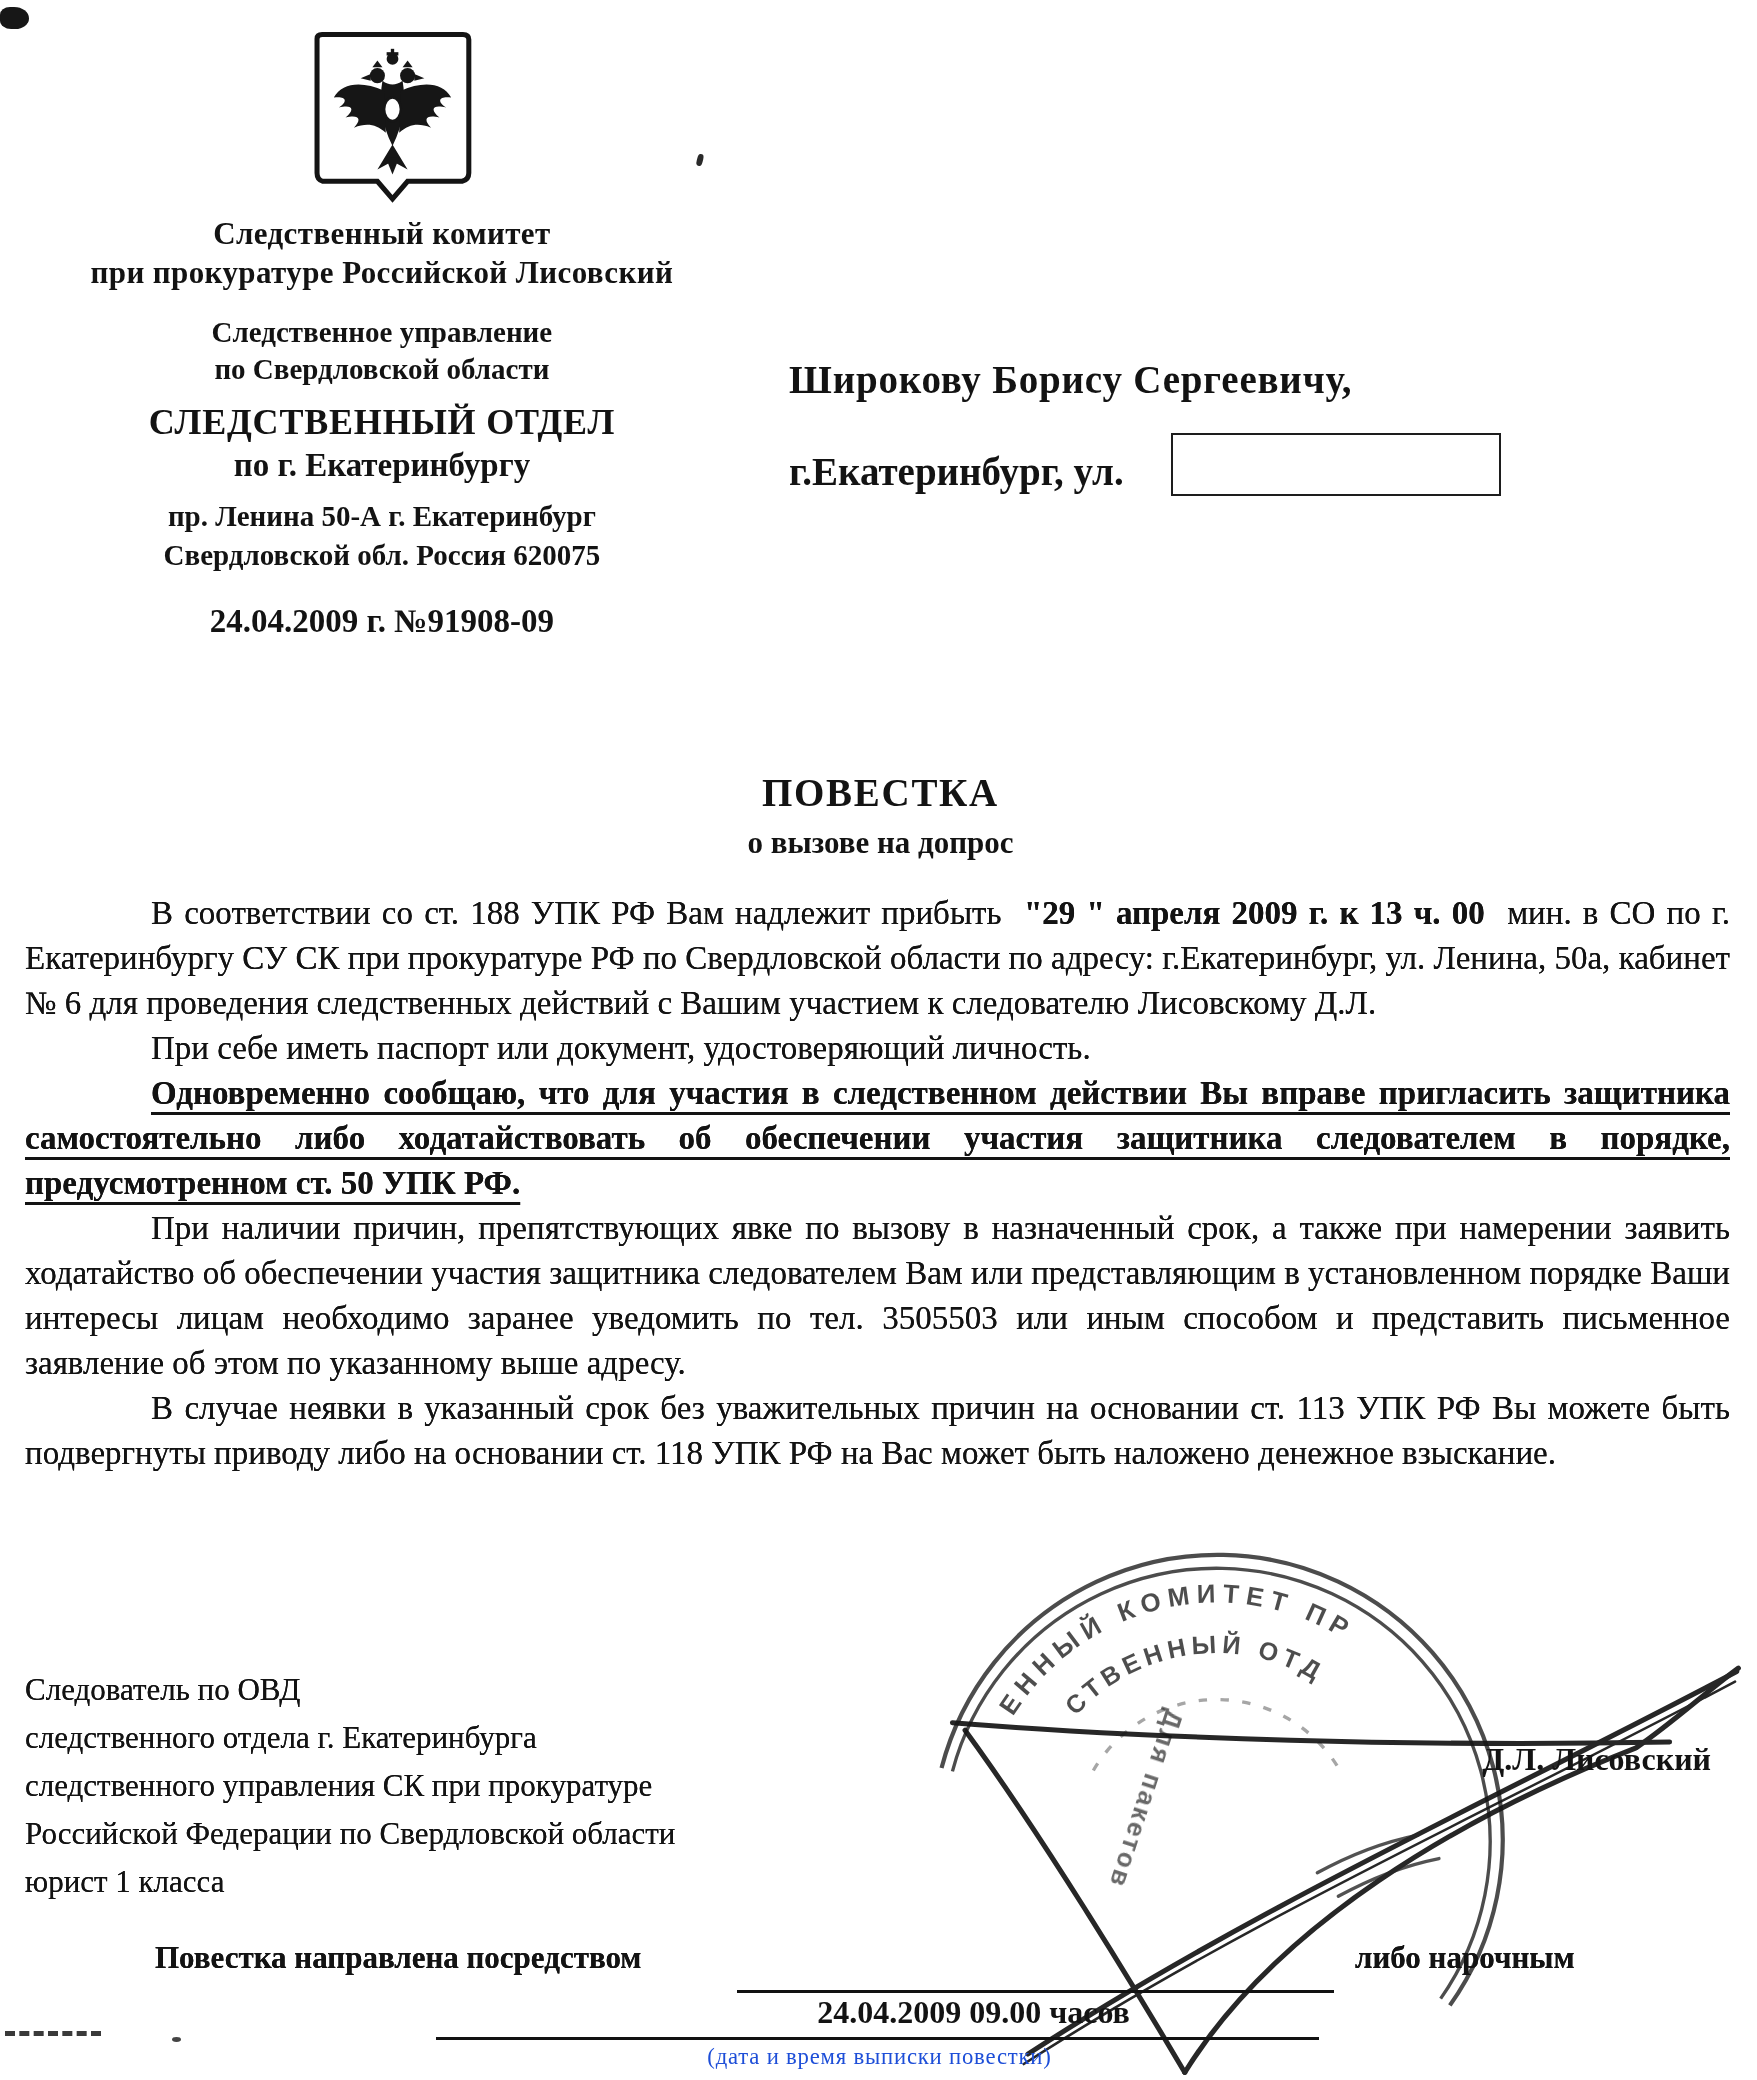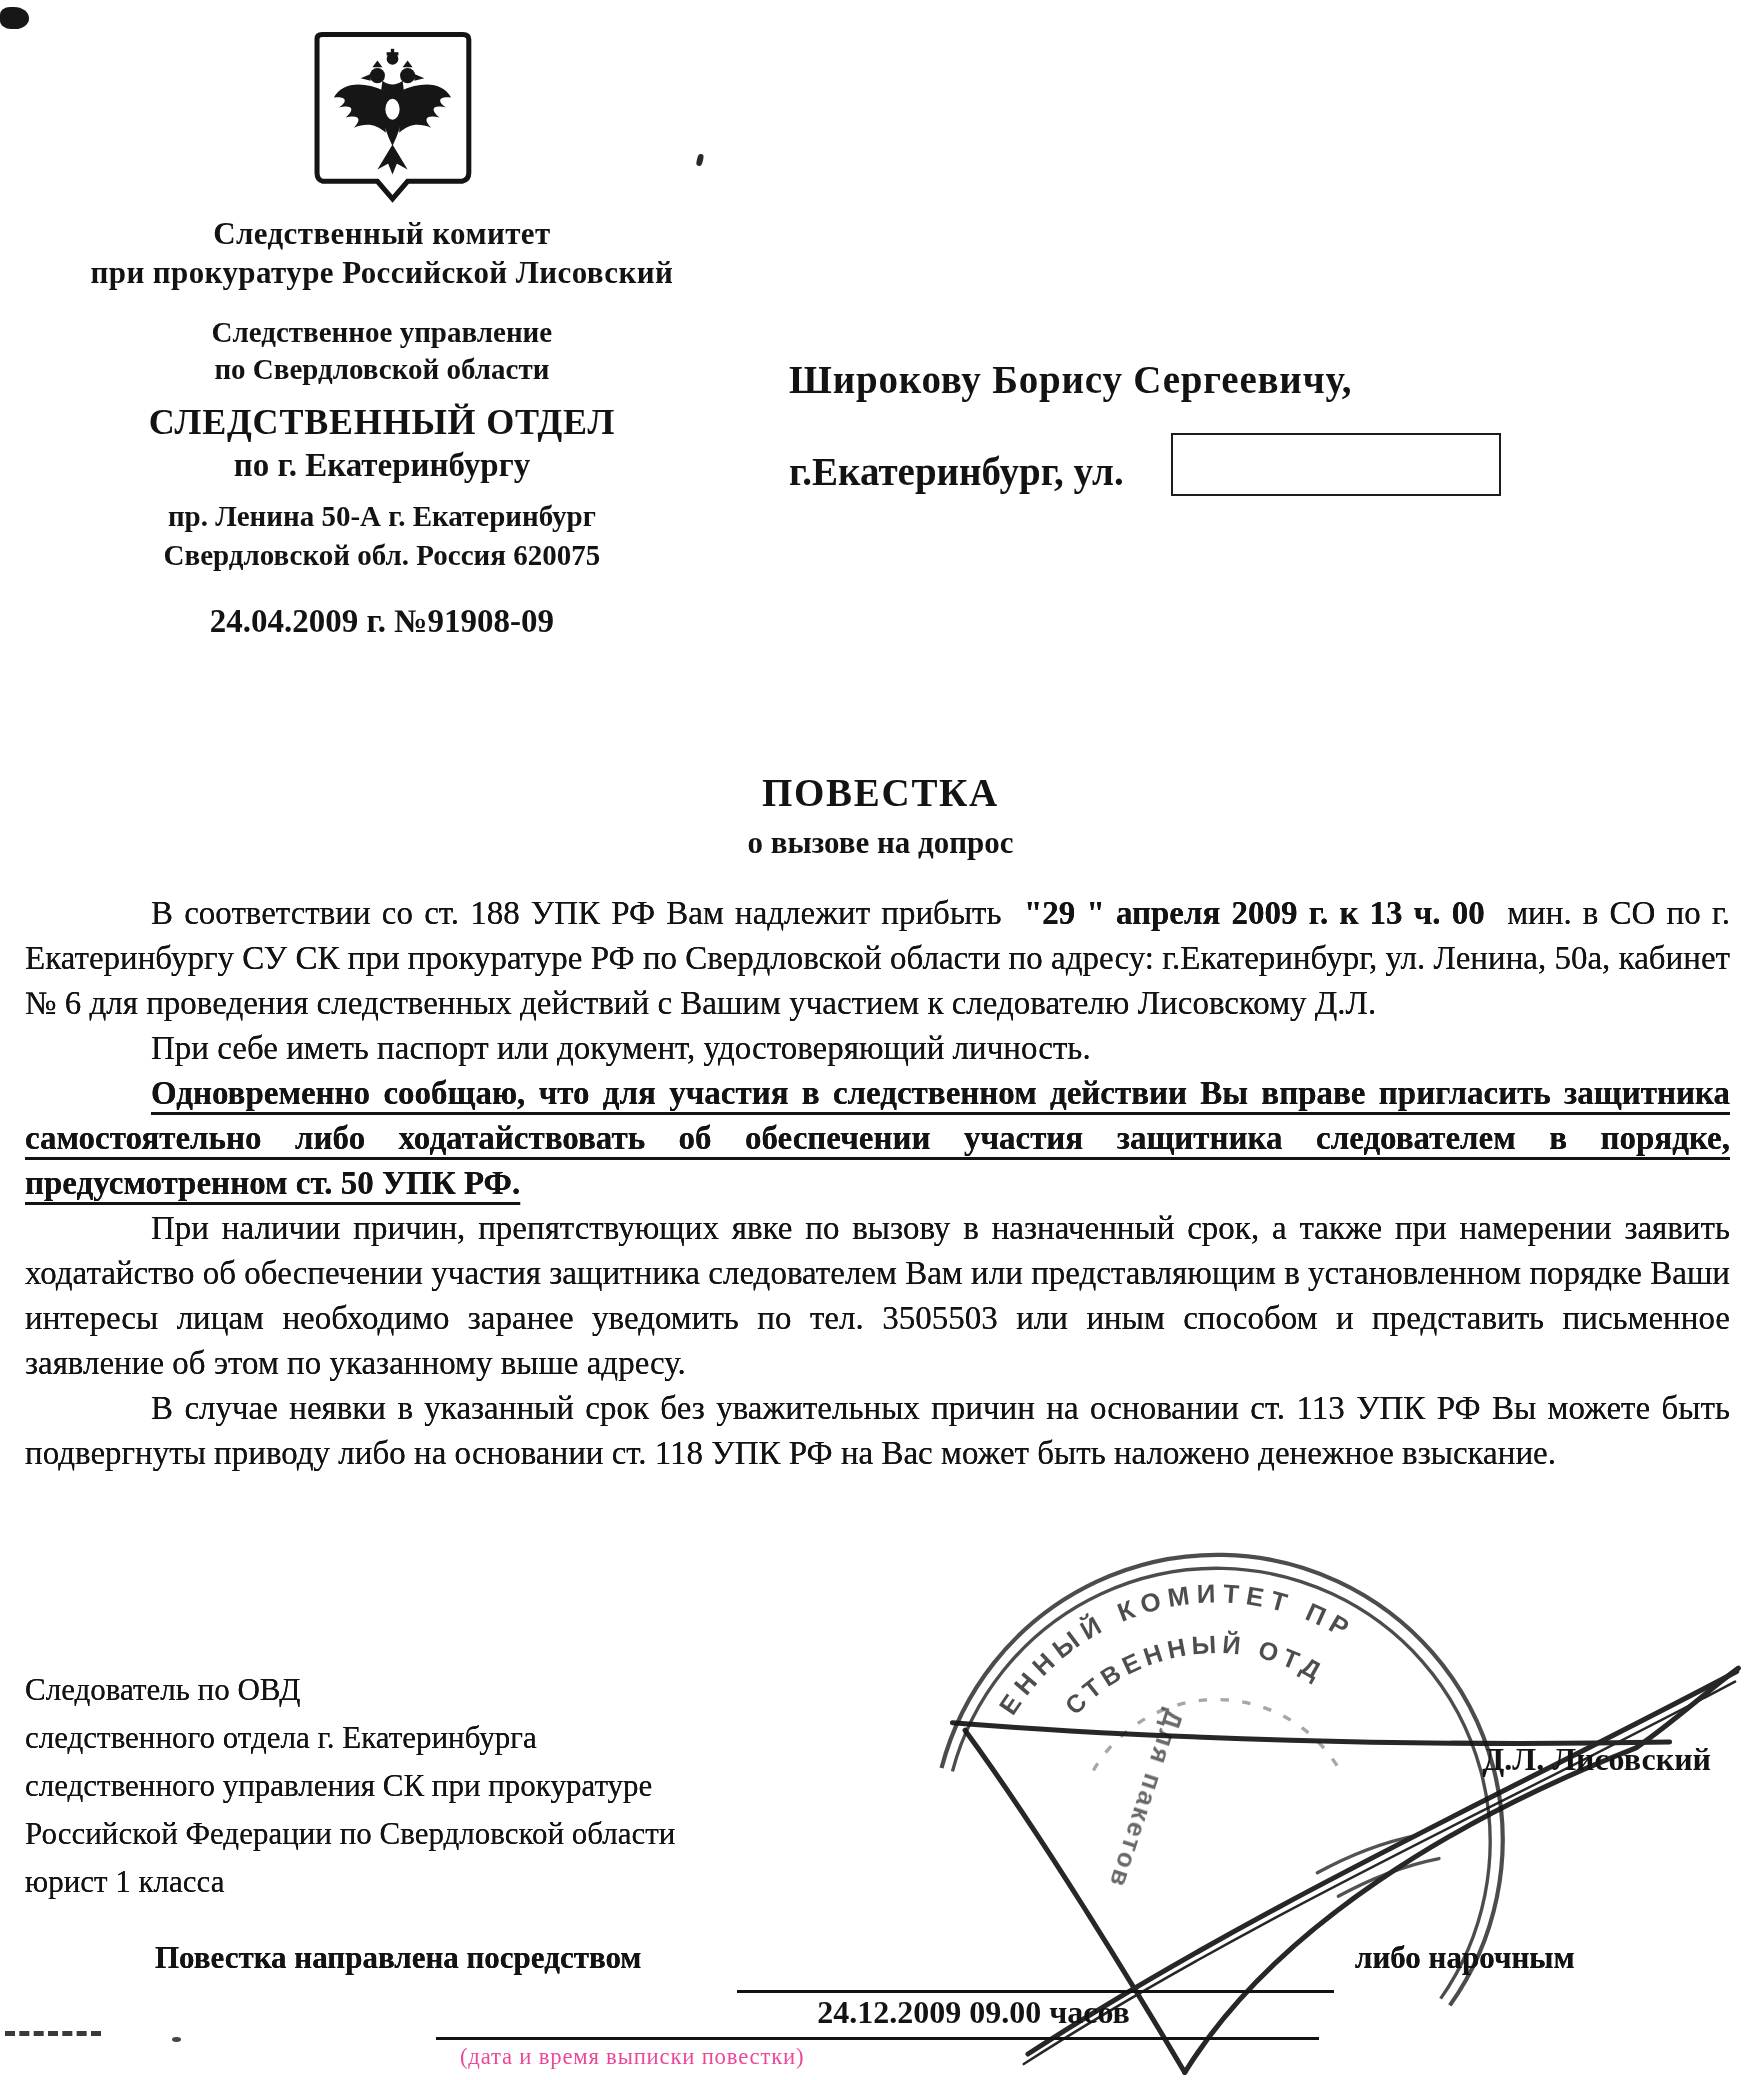--- a/index.html
+++ b/index.html
@@ -35,21 +35,21 @@
   .b{font-weight:bold;}
   
   .sig-block{left:25px;top:1666px;width:923px;font-size:31px;line-height:48px;text-shadow:0 0 0.5px #131313;}
   .sig-name{left:1426px;top:1741px;width:285px;text-align:right;font-size:32px;font-weight:600;}
   
   .f-sent{left:155px;top:1940px;font-size:31px;font-weight:bold;text-shadow:0 0 0.4px #131313;}
   .f-suffix{left:1355px;top:1940px;font-size:31px;font-weight:bold;text-shadow:0 0 0.4px #131313;}
   .f-line1{left:737px;top:1990px;width:597px;height:3.4px;background:#121212;}
   .f-date{left:554px;top:1994px;width:839px;text-align:center;font-size:32px;font-weight:bold;}
   .f-line2{left:436px;top:2037px;width:883px;height:3.4px;background:#121212;}
-  .f-caption{left:460px;top:2044px;width:839px;text-align:left;font-size:22.7px;color:#ec4899;filter:blur(0.7px);letter-spacing:0.8px;}
+  .f-caption{left:460px;top:2044px;width:839px;text-align:center;font-size:22.7px;color:#1d4ed8;filter:blur(0.7px);letter-spacing:0.8px;}
   
   .art{background:#171717;}
   .a1{left:0;top:6.7px;width:28.5px;height:22px;border-radius:40% 60% 55% 45%;}
   .a2{left:697px;top:154px;width:5.9px;height:11.7px;border-radius:40%;transform:rotate(14deg);background:#2a2a2a;}
   .a3{left:5px;top:2031px;width:96px;height:0;border-top:5.9px dashed #3a3a3a;background:none;}
   .a4{left:172px;top:2037px;width:9.2px;height:5px;border-radius:50%;background:#444;}
   svg{display:block;}
   .overlay{pointer-events:none;}
 </style>
 </head>
@@ -150,21 +150,21 @@
       <path d="M175,608 C450,430 750,295 1020,152"></path>
       <path d="M170,620 C447,442 750,307 1018,164" stroke-width="3"></path>
       <path d="M520,392 C560,370 600,355 640,347" stroke-width="4" opacity="0.8"></path>
       <path d="M545,420 C585,398 625,383 665,375" stroke-width="4" opacity="0.8"></path>
     </g>
   </svg>
 
   <div class="abs f-sent">Повестка направлена посредством</div>
   <div class="abs f-line1"></div>
   <div class="abs f-suffix">либо нарочным</div>
-  <div class="abs f-date">24.12.2009 09.00 часов</div>
+  <div class="abs f-date">24.04.2009 09.00 часов</div>
   <div class="abs f-line2"></div>
   <div class="abs f-caption">(дата и время выписки повестки)</div>
 
   <div class="abs art a1"></div>
   <div class="abs art a2"></div>
   <div class="abs a3"></div>
   <div class="abs a4"></div>
 
 </div>
 

